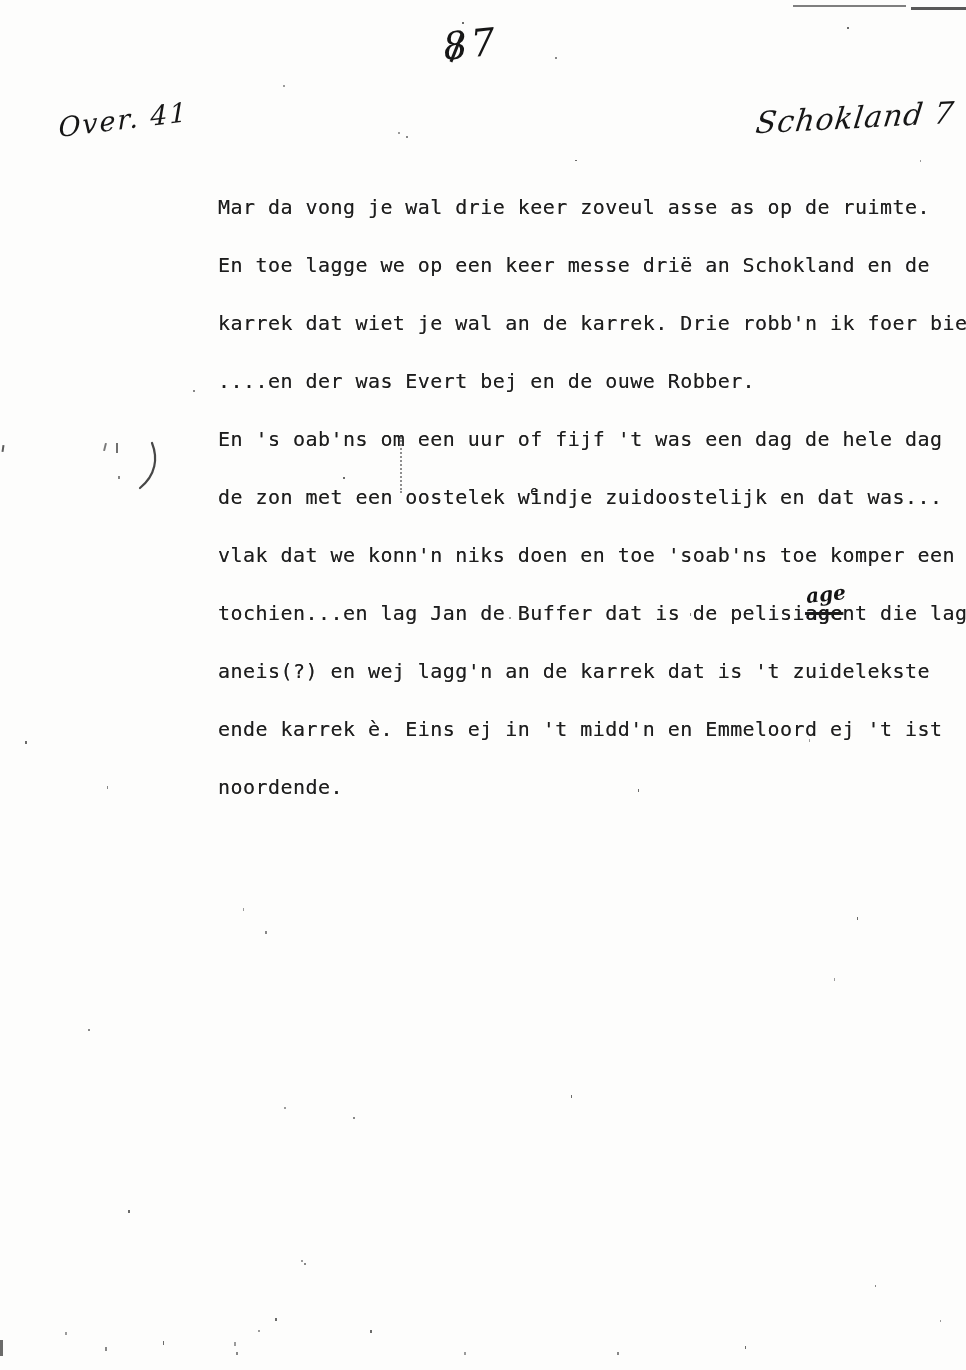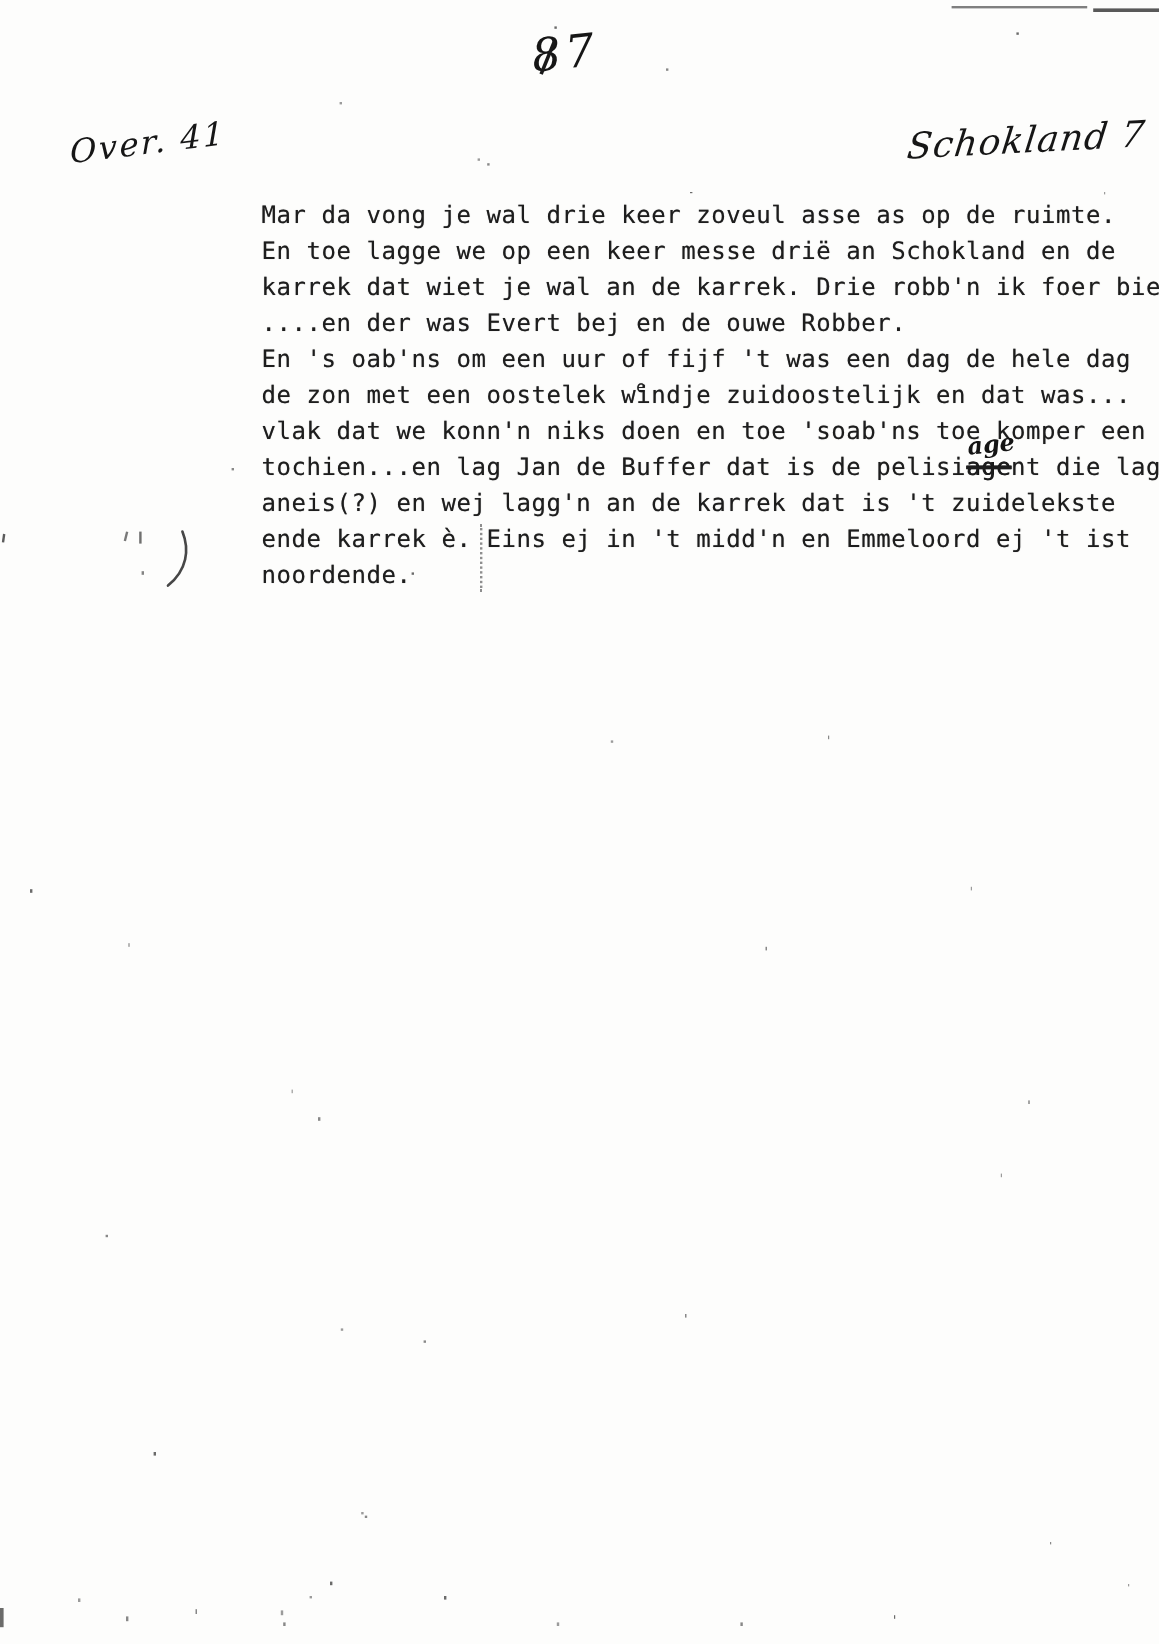--- a/index.html
+++ b/index.html
@@ -49,21 +49,21 @@
     white-space:nowrap;
   }
 
   
   .typewritten{
     position:absolute;left:218px;top:164px;
     font-size:20px;line-height:30px;letter-spacing:.45px;
     color:#1d1d1d;white-space:pre;
     text-shadow:0 0 .6px rgba(10,10,10,.55);
   }
-  .line{height:30px;}
+  .line{height:30px;margin-top:28px;}
   .seg-sup{
     display:inline-block;
     font-size:13px;
     transform:translateY(-9px);
     margin-right:-8.3px;
   }
   .seg-struck{
     position:relative;
     text-decoration:line-through;
     text-decoration-thickness:2.5px;

